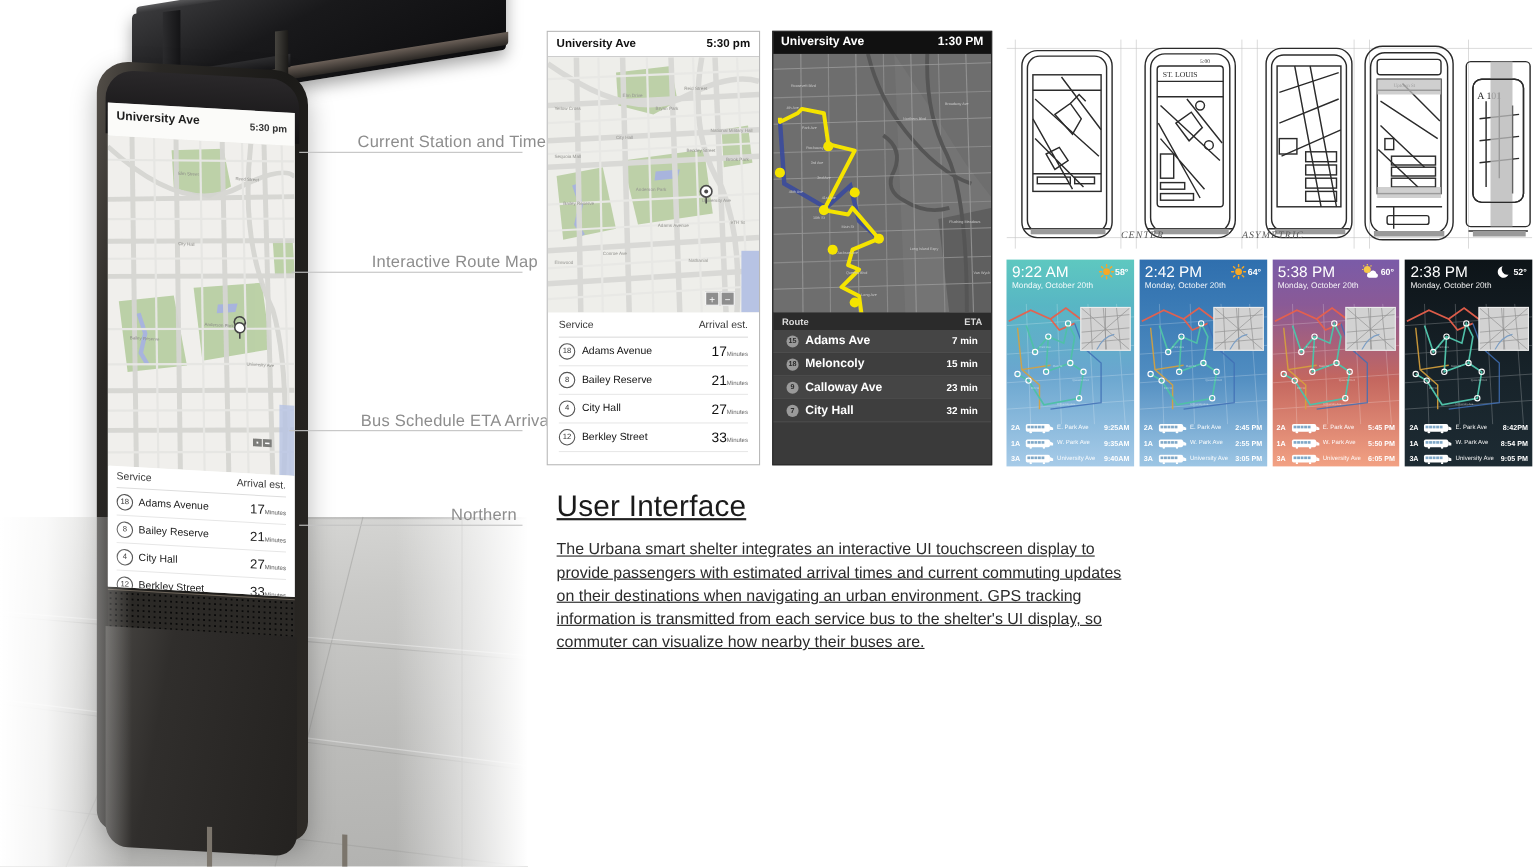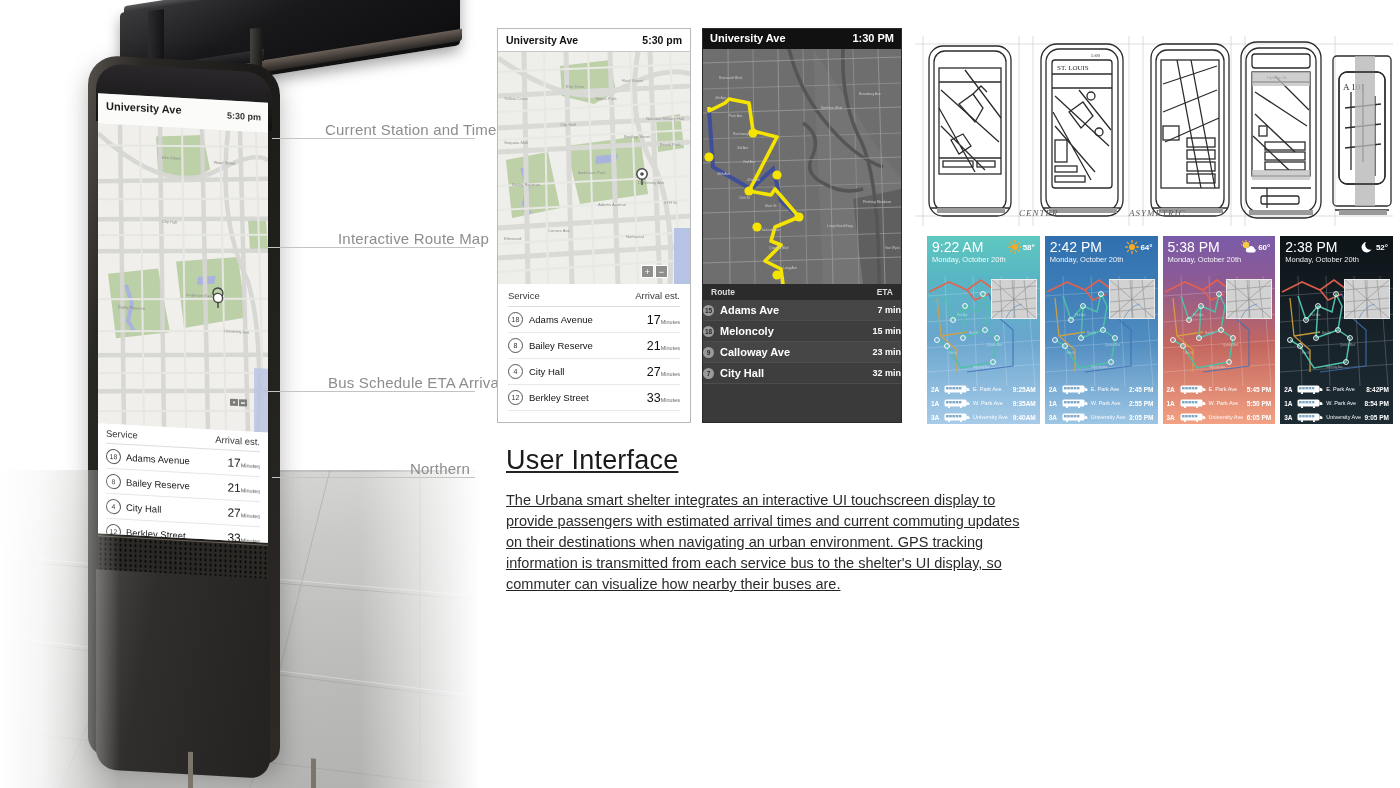--- a/index.html
+++ b/index.html
@@ -103,21 +103,21 @@
   
   #panelDark{position:absolute;left:702px;top:28px;width:198px;height:393px;
      background:#3a3a3a;overflow:hidden;border:1px solid #2a2a2a;}
   .pd-head{height:20px;background:#111;position:relative;}
   .pd-head .st{position:absolute;left:7px;top:3px;font-size:11px;font-weight:700;color:#fff;}
   .pd-head .tm{position:absolute;right:7px;top:3px;font-size:11px;font-weight:700;color:#fff;}
   .pd-map{position:relative;height:235px;background:#666666;overflow:hidden;}
   .pd-lhdr{display:flex;justify-content:space-between;background:#2b2b2b;
      padding:3px 8px;font-size:8.5px;color:#dcdcdc;font-weight:700;}
   .pd-row{display:flex;align-items:center;justify-content:space-between;
-     padding:4px 0;border-bottom:1px solid #4d4d4d;}
+     padding:4px 12px;border-bottom:1px solid #4d4d4d;}
   .pd-row:nth-child(odd){background:#454545;}
   .pd-row:nth-child(even){background:#3e3e3e;}
   .pd-row .lft{display:flex;align-items:center;gap:6px;}
   .pd-badge{width:11px;height:11px;border-radius:50%;background:#9a9a9a;color:#2a2a2a;
      font-size:6.5px;display:flex;align-items:center;justify-content:center;font-weight:700;}
   .pd-svc{font-size:11px;color:#fff;font-weight:700;}
   .pd-eta{font-size:9px;color:#fff;font-weight:700;}
 
   
   #sketches{position:absolute;left:915px;top:30px;width:478px;height:200px;}
@@ -621,21 +621,21 @@
     <g stroke="#2b2b2b" stroke-width="1.3" fill="none">
       <rect x="424" y="42" width="46" height="112" rx="8"></rect>
     </g>
     <rect x="424" y="180" width="48" height="5" fill="#9a9a9a"></rect>
   </svg>
   <div class="sknote" style="left:88px;top:178px">CENTER</div>
   <div class="sknote" style="left:198px;top:178px">ASYMETRIC</div>
 </div>
 
 <div id="cards">
-    <div class="card" style="background: linear-gradient(rgb(94, 200, 192) 0%, rgb(88, 182, 196) 22%, rgb(106, 166, 207) 55%, rgb(167, 203, 232) 100%); margin-left: 12px;">
+    <div class="card" style="background: linear-gradient(rgb(94, 200, 192) 0%, rgb(88, 182, 196) 22%, rgb(106, 166, 207) 55%, rgb(167, 203, 232) 100%);">
       <div class="chead">
         <div class="ctime">9:22 AM</div>
         <div class="cdate">Monday, October 20th</div>
         <div class="wx">
           <svg width="14" height="14" viewBox="0 0 14 14">
             <circle cx="7" cy="7" r="3.1" fill="#f7a825"></circle>
             <g stroke="#f7a825" stroke-width="1.3" stroke-linecap="round">
               <line x1="7" y1="0.6" x2="7" y2="2.4"></line>
               <line x1="7" y1="11.6" x2="7" y2="13.4"></line>
               <line x1="0.6" y1="7" x2="2.4" y2="7"></line>

